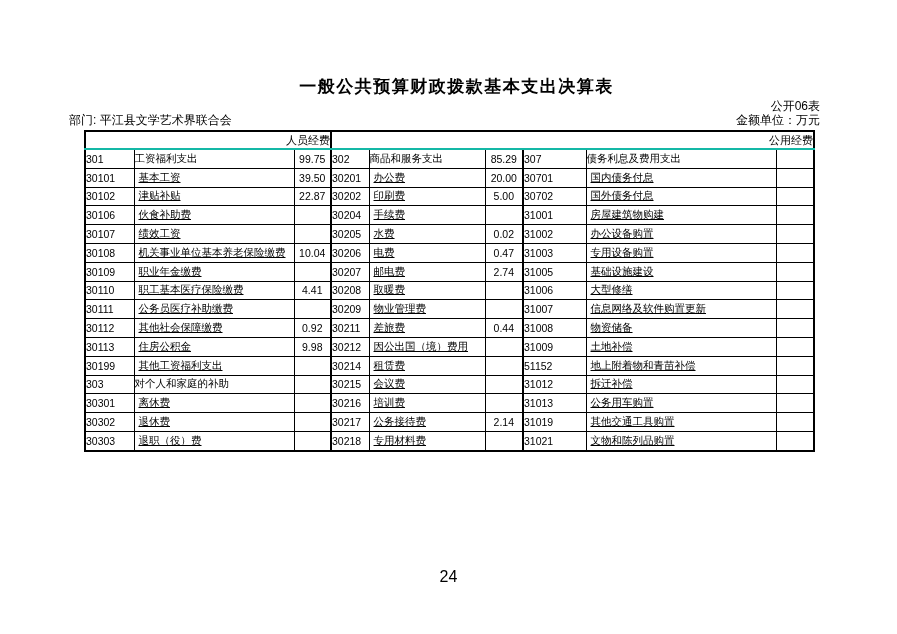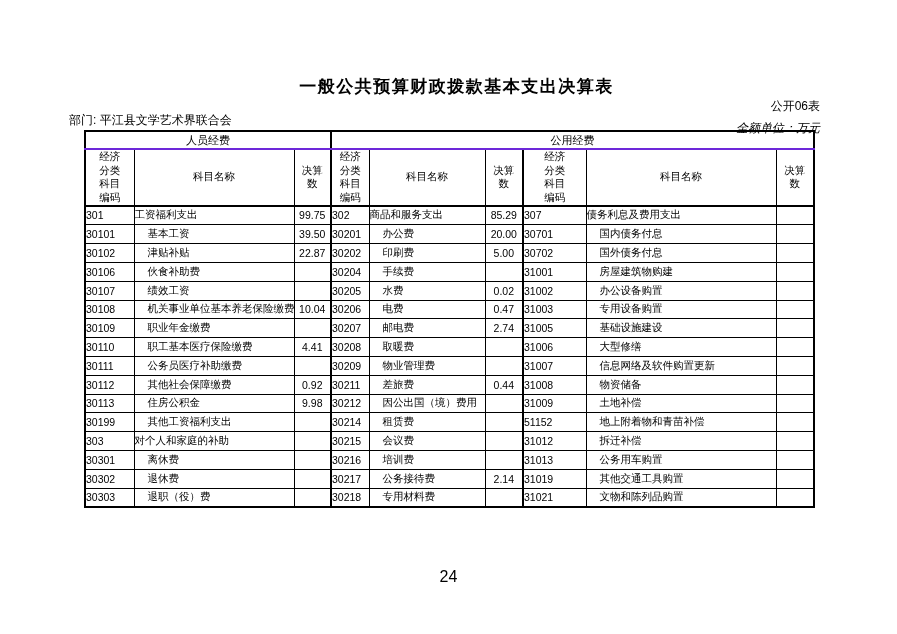--- a/index.html
+++ b/index.html
@@ -15,54 +15,54 @@
     position:absolute;top:75px;left:8px;width:100%;
     text-align:center;font-size:17px;font-weight:bold;letter-spacing:1.5px;
   }
   .table-code{
     position:absolute;top:98px;right:77px;font-size:12px;
   }
   .dept{
     position:absolute;top:112px;left:69px;font-size:12px;
   }
   .unit{
-    position:absolute;top:120px;right:77px;font-size:12px;font-style:italic;
+    position:absolute;top:112px;right:77px;font-size:12px;
   }
   table.budget{
     position:absolute;top:130px;left:84px;
     width:729px;
     border-collapse:collapse;
     table-layout:fixed;
     border:2px solid #000;
   }
   table.budget th, table.budget td{
     border:1px solid #000;
     font-size:10.5px;
     font-weight:normal;
     padding:0;
     overflow:hidden;
     vertical-align:middle;
   }
   tr.grouphead th{
     height:16px;
-    text-align:center;
+    text-align:right;
     font-size:11px;
-    border-bottom:2px solid #6d28d9;
+    border-bottom:2px solid #14b8a6;
   }
   tr.colhead th{
     height:53px;
     text-align:center;
     white-space:pre-line;
     line-height:1.3;
     border-bottom:2px solid #000;
   }
   tbody td{height:17.8px;}
   td.code{text-align:left;padding-left:5px;white-space:nowrap;}
   td.name{text-align:left;padding-left:3px;white-space:nowrap;}
-  td.name.lvl1{padding-left:13px;}
+  td.name.lvl1{padding-left:4px;text-decoration:underline;}
   td.val{text-align:center;padding-right:3px;white-space:nowrap;}
   .gsep{border-left:2px solid #000 !important;}
   .pagenum{
     position:absolute;top:568px;left:0;width:100%;
     text-align:center;font-size:16px;
   }
 </style>
 </head>
 <body>
 
@@ -82,43 +82,20 @@
         <col style="width:38px">
       <col style="width:63px">
         <col style="width:190px">
         <col style="width:38px">
     </colgroup>
     <thead>
       <tr class="grouphead">
         <th colspan="3">人员经费</th>
         <th colspan="6" class="gsep">公用经费</th>
       </tr>
-      <tr class="colhead">
-        <th>经济
-分类
-科目
-编码</th>
-        <th>科目名称</th>
-        <th>决算
-数</th>
-        <th class="gsep">经济
-分类
-科目
-编码</th>
-        <th>科目名称</th>
-        <th>决算
-数</th>
-        <th class="gsep">经济
-分类
-科目
-编码</th>
-        <th>科目名称</th>
-        <th>决算
-数</th>
-      </tr>
     </thead>
     <tbody>
         <tr>
           <td class="code">301</td>
           <td class="name">工资福利支出</td>
           <td class="val">99.75</td>
           <td class="code gsep">302</td>
           <td class="name">商品和服务支出</td>
           <td class="val">85.29</td>
           <td class="code gsep">307</td>

